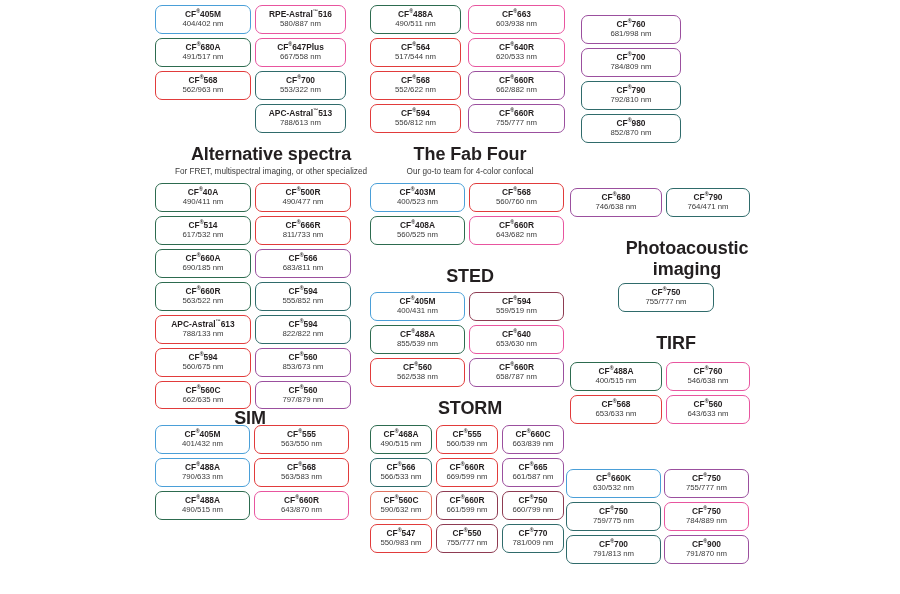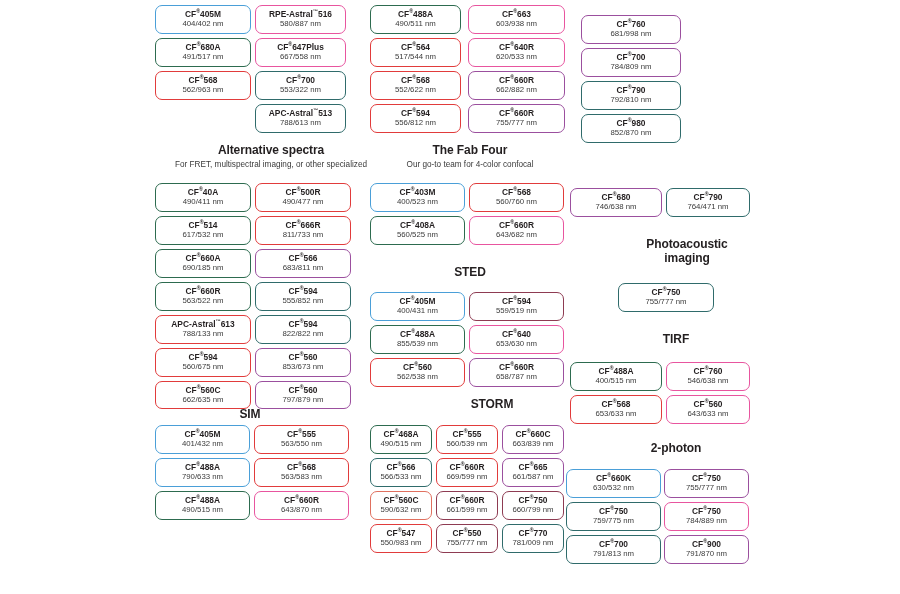--- a/index.html
+++ b/index.html
@@ -20,21 +20,21 @@
     left: 0; top: 0;
     width: 900px;
     height: 594px;
   }
   
   .block {
     position: absolute;
   }
   
   .sect-title {
-    font-size: 12px;
+    font-size: 18px;
     font-weight: bold;
     text-align: center;
     color: #231f20;
     letter-spacing: -0.1px;
     line-height: 1.15;
     white-space: pre-line;
   }
   .sect-sub {
     font-size: 8.2px;
     font-weight: normal;
@@ -337,23 +337,20 @@
     <div class="col" style="left: 666px; top: 362px; width: 84px;">
       <div class="chip c-pink">
         <div class="nm"><span>CF</span><sup>®</sup><span>760</span></div>
         <div class="wl">546/638 nm</div>
       </div>
       <div class="chip c-pink">
         <div class="nm"><span>CF</span><sup>®</sup><span>560</span></div>
         <div class="wl">643/633 nm</div>
       </div>
     </div>
-    <div class="block" style="left: 578px; top: 442px; width: 196px;">
-      <div class="sect-title">2-photon</div>
-    </div>
     <div class="col" style="left: 566px; top: 469px; width: 95px;">
       <div class="chip c-blue">
         <div class="nm"><span>CF</span><sup>®</sup><span>660K</span></div>
         <div class="wl">630/532 nm</div>
       </div>
       <div class="chip c-teal">
         <div class="nm"><span>CF</span><sup>®</sup><span>750</span></div>
         <div class="wl">759/775 nm</div>
       </div>
       <div class="chip c-teal">
@@ -399,21 +396,21 @@
       </div>
       <div class="chip c-red">
         <div class="nm"><span>CF</span><sup>®</sup><span>568</span></div>
         <div class="wl">563/583 nm</div>
       </div>
       <div class="chip c-pink">
         <div class="nm"><span>CF</span><sup>®</sup><span>660R</span></div>
         <div class="wl">643/870 nm</div>
       </div>
     </div>
-    <div class="block" style="left: 394px; top: 398px; width: 196px;">
+    <div class="block" style="left: 372px; top: 398px; width: 196px;">
       <div class="sect-title">STORM</div>
     </div>
     <div class="col" style="left: 370px; top: 425px; width: 62px;">
       <div class="chip c-green">
         <div class="nm"><span>CF</span><sup>®</sup><span>468A</span></div>
         <div class="wl">490/515 nm</div>
       </div>
       <div class="chip c-teal">
         <div class="nm"><span>CF</span><sup>®</sup><span>566</span></div>
         <div class="wl">566/533 nm</div>

